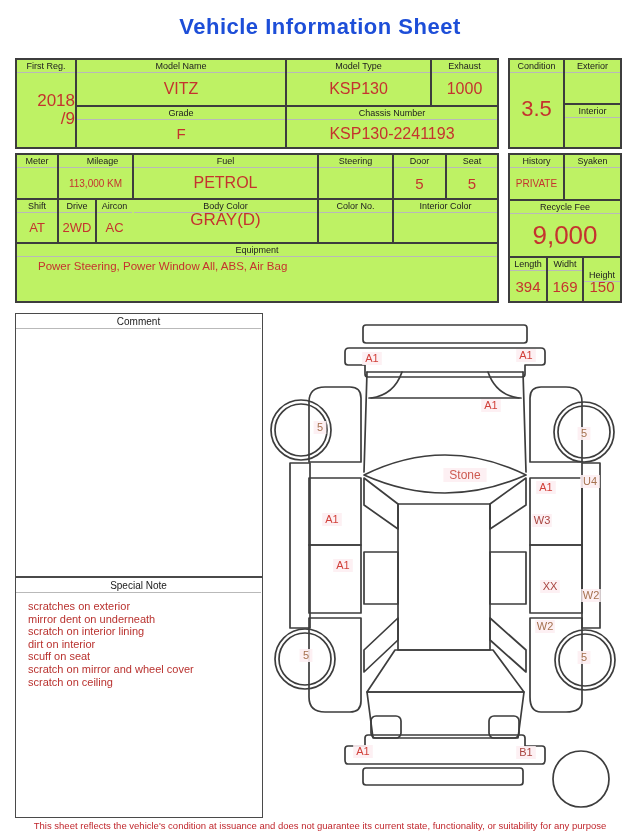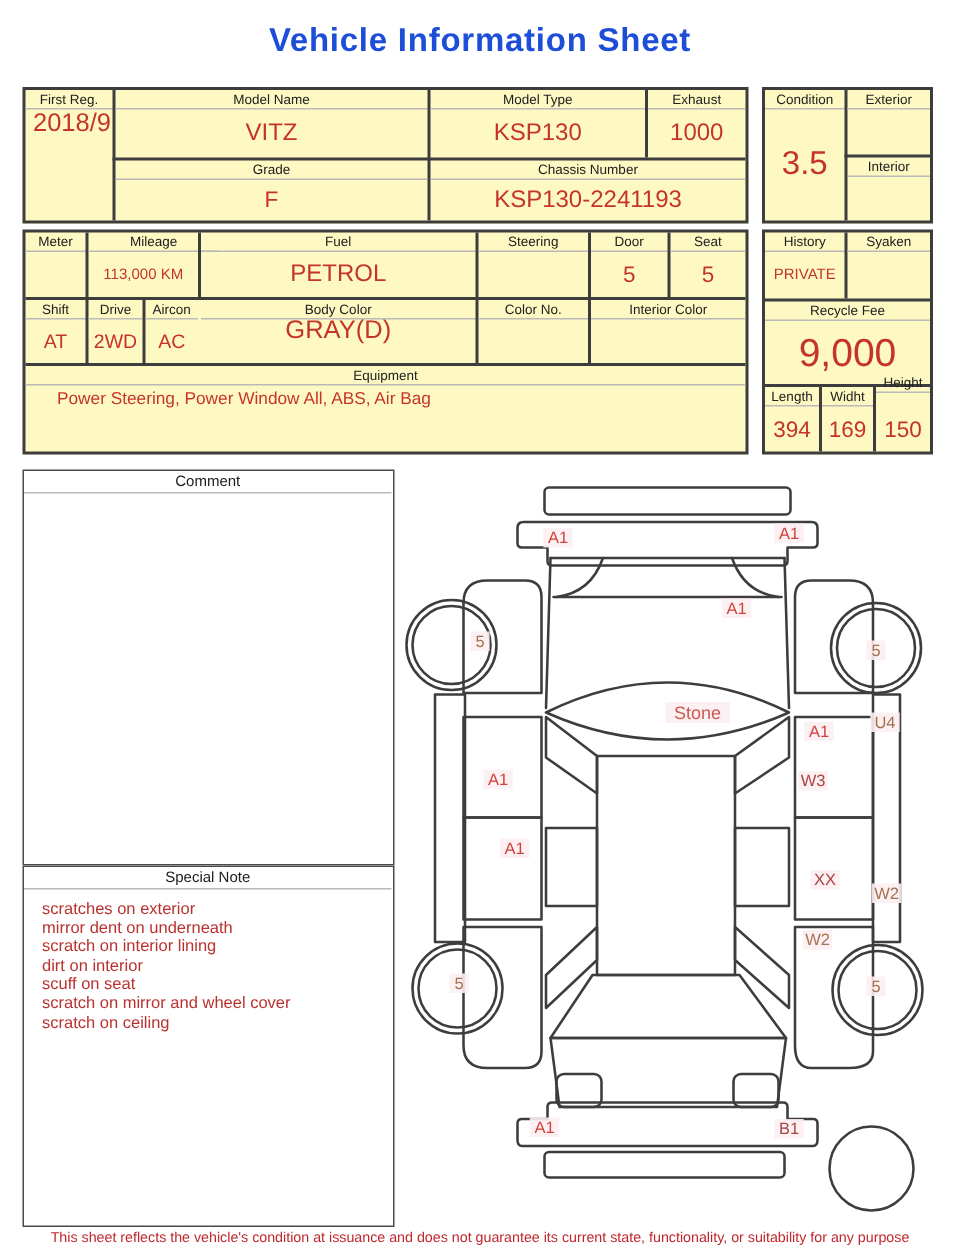--- a/index.html
+++ b/index.html
@@ -6,32 +6,32 @@
     --red:#c5332e;
     --ink:#1c1c1c;
     --line-dark:#3d3d3d;
     --line-light:#b9b9b9;
   }
   *{margin:0;padding:0;box-sizing:border-box;}
   html,body{background:#ffffff;}
   body{font-family:"Liberation Sans",sans-serif;color:var(--ink);}
   .page{position:relative;width:640px;height:835px;background:#fff;overflow:hidden;}
   .abs{position:absolute;}
-  .box{position:absolute;border:2px solid var(--line-dark);background:#fef9c3;}
+  .box{position:absolute;border:2px solid var(--line-dark);background:#bef264;}
   .box-thin{position:absolute;border:1.5px solid #4a4a4a;background:#fff;}
   .hdr{position:absolute;font-size:9px;color:#202020;display:flex;align-items:center;justify-content:center;white-space:nowrap;}
   .ul{border-bottom:1px solid var(--line-light);}
   .val{position:absolute;color:var(--red);display:flex;align-items:center;justify-content:center;white-space:nowrap;}
   .vline{position:absolute;width:2px;background:var(--line-dark);}
   .hline{position:absolute;height:2px;background:var(--line-dark);}
   .title{position:absolute;top:14px;left:0;width:100%;text-align:center;
          font-size:22px;font-weight:600;letter-spacing:0.5px;color:#1d4ed8;}
   .fs10{font-size:10px;} .fs13{font-size:13px;} .fs15{font-size:15px;}
   .fs16{font-size:16px;} .fs17{font-size:17px;} .fs21{font-size:26px;} .fs22{font-size:22px;}
-  .firstreg{align-items:flex-start;justify-content:center;
+  .firstreg{flex-direction:column;align-items:flex-end;justify-content:center;
             padding-left:4px;font-size:17px;line-height:18px;}
   .equip{justify-content:flex-start;align-items:flex-start;padding:3px 21px;
          font-size:11.5px;white-space:normal;text-align:left;}
   .sn-line{font-size:11px;line-height:12.6px;color:#b9322f;white-space:nowrap;}
   .disclaimer{position:absolute;top:820px;left:0;width:100%;text-align:center;
               font-size:9.5px;color:#c0272d;}
   svg text{font-family:"Liberation Sans",sans-serif;}
 </style>
 </head>
 <body>
@@ -142,21 +142,21 @@
 
     <div class="hline" style="left:0;top:44px;width:110px;"></div>
     <div class="hdr ul" style="left:0;top:46px;width:110px;height:13px;">Recycle Fee</div>
     <div class="val fs21" style="left:0;top:59px;width:110px;height:42px;">9,000</div>
 
     <div class="hline" style="left:0;top:101px;width:110px;"></div>
     <div class="hdr ul" style="left:0;top:103px;width:36px;height:13px;">Length</div>
     <div class="vline" style="left:36px;top:103px;height:43px;"></div>
     <div class="hdr ul" style="left:38px;top:103px;width:34px;height:13px;">Widht</div>
     <div class="vline" style="left:72px;top:103px;height:43px;"></div>
-    <div class="hdr ul" style="left:74px;top:94px;width:36px;height:13px;">Height</div>
+    <div class="hdr ul" style="left:74px;top:114px;width:36px;height:13px;">Height</div>
     <div class="val fs15" style="left:0;top:116px;width:36px;height:30px;">394</div>
     <div class="val fs15" style="left:38px;top:116px;width:34px;height:30px;">169</div>
     <div class="val fs15" style="left:74px;top:116px;width:36px;height:30px;">150</div>
   </div>
 
   <div class="box-thin" style="left:15px;top:313px;width:248px;height:264px;">
     <div class="hdr ul" style="left:0;top:0;width:245px;height:15px;font-size:10px;">Comment</div>
     <div class="val" style="left:6px;top:20px;width:233px;height:230px;justify-content:flex-start;align-items:flex-start;font-size:11px;"></div>
   </div>
 

